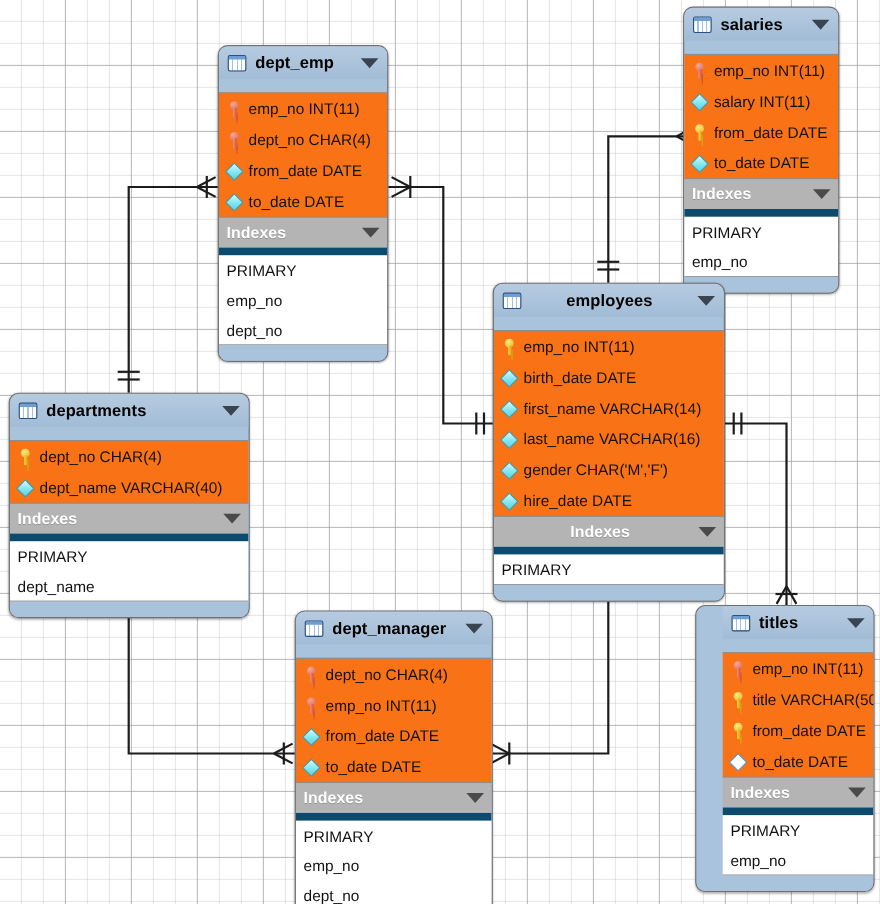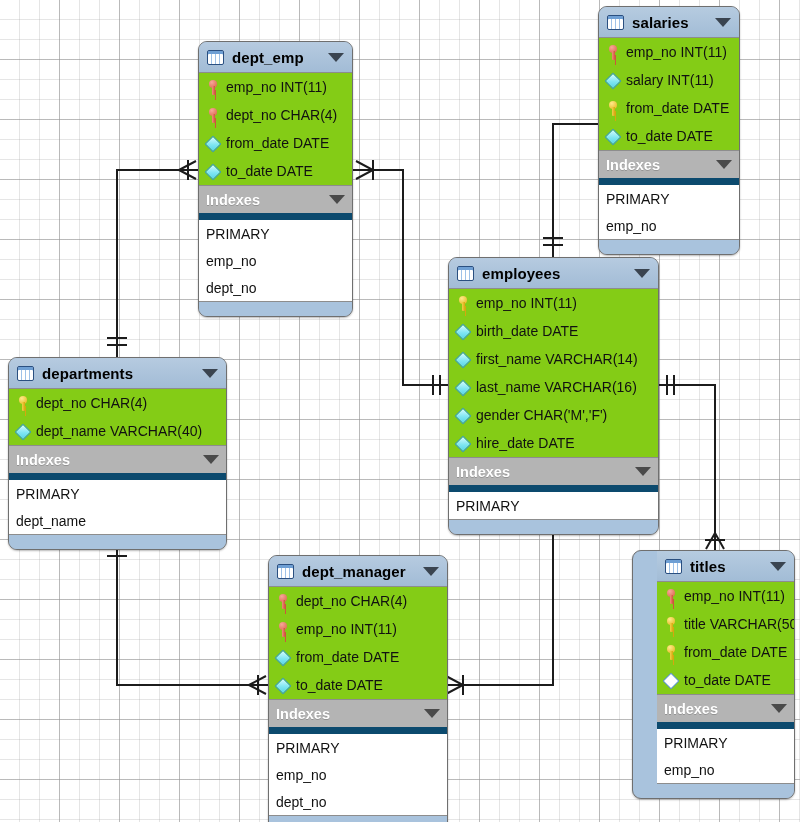--- a/index.html
+++ b/index.html
@@ -52,21 +52,21 @@
     flex:1 1 auto;font-weight:bold;font-size:15px;color:#000;
     white-space:nowrap;letter-spacing:.1px;
   }
   .caret{
     flex:0 0 auto;width:0;height:0;
     border-left:8px solid transparent;border-right:8px solid transparent;
     border-top:9px solid #3a4450;
   }
   .caret.light{border-top-color:#4a4a4a;}
 
-  .cols{background:#84cc16;border-top:1px solid #8d8d8d;border-bottom:1px solid #8d8d8d;}
+  .cols{background:#f97316;border-top:1px solid #8d8d8d;border-bottom:1px solid #8d8d8d;margin-top:12px;}
   .col{
     display:flex;align-items:center;gap:6px;
     height:28px;padding:0 7px;font-size:14px;color:#111;
     white-space:nowrap;box-sizing:border-box;
   }
   .ico{flex:0 0 auto;width:14px;height:17px;position:relative;}
 
   
   .ico.key::before{
     content:"";position:absolute;left:3px;top:1px;
@@ -196,21 +196,21 @@
       <span class="lbl">Indexes</span>
       <span class="caret light"></span>
     </div>
     <div class="idx-body">
           <div class="idx">PRIMARY</div>
           <div class="idx">emp_no</div>
           <div class="idx">dept_no</div>
         </div>
     <div class="tbl-foot"></div>
   </div>
-      <div class="tbl" style="left: 598px; top: 6px; width: 142px;">
+      <div class="tbl" style="left: 621px; top: 6px; width: 142px;">
     <div class="tbl-head">
       <span class="tbl-icon"></span>
       <span class="tbl-title">salaries</span>
       <span class="caret"></span>
     </div>
     <div class="cols">
           <div class="col">
             <span class="ico key red"></span>
             <span>emp_no INT(11)</span>
           </div>
@@ -230,21 +230,21 @@
     <div class="idx-head">
       <span class="lbl">Indexes</span>
       <span class="caret light"></span>
     </div>
     <div class="idx-body">
           <div class="idx">PRIMARY</div>
           <div class="idx">emp_no</div>
         </div>
     <div class="tbl-foot"></div>
   </div>
-      <div class="tbl" style="left: 448px; top: 257px; width: 211px;">
+      <div class="tbl" style="left: 448px; top: 257px; width: 211px; text-align: center;">
     <div class="tbl-head">
       <span class="tbl-icon"></span>
       <span class="tbl-title">employees</span>
       <span class="caret"></span>
     </div>
     <div class="cols">
           <div class="col">
             <span class="ico key"></span>
             <span>emp_no INT(11)</span>
           </div>

